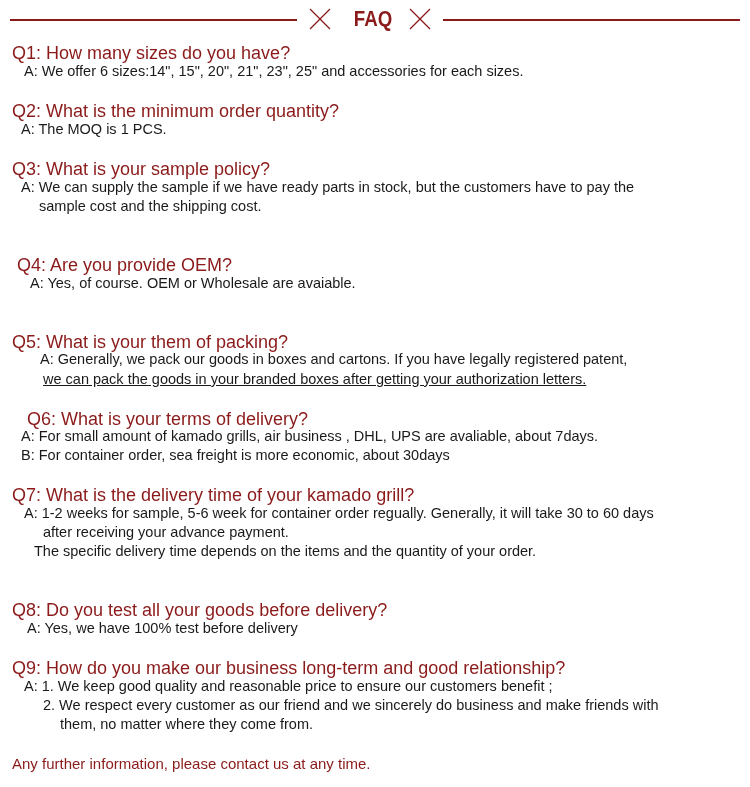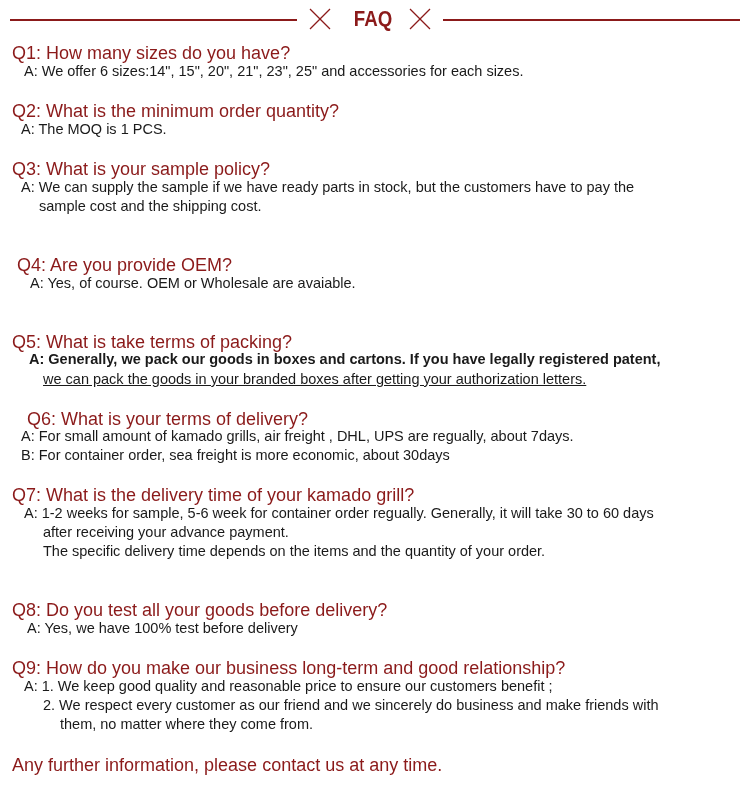--- a/index.html
+++ b/index.html
@@ -12,21 +12,21 @@
   .xicon { position:absolute; top:8px; width:22px; height:22px; }
   .xicon.l { left:309px; }
   .xicon.r { left:409px; }
   .faq-title { position:absolute; top:6px; left:340px; width:66px; text-align:center;
        font-family:"Liberation Sans", sans-serif; font-weight:bold; font-size:22px;
        color:#8b1a1a; letter-spacing:0px; transform:scaleX(0.85); }
   .q { position:absolute; font-size:18px; color:#8b1a1a; white-space:nowrap;
        transform-origin:left top; }
   .a { position:absolute; font-size:14.5px; color:#1a1a1a; white-space:nowrap;
        transform-origin:left top; }
-  .footer { position:absolute; font-size:18px; color:#8b1a1a; white-space:nowrap; }
+  .footer { position:absolute; font-size:15px; color:#8b1a1a; white-space:nowrap; }
 </style>
 </head>
 <body>
 
 <div class="header">
   <div class="hline left"></div>
   <svg class="xicon l" viewBox="0 0 22 22">
     <line x1="1" y1="1" x2="21" y2="21" stroke="#8b1a1a" stroke-width="1.3"></line>
     <line x1="21" y1="1" x2="1" y2="21" stroke="#8b1a1a" stroke-width="1.3"></line>
   </svg>
@@ -44,32 +44,32 @@
 <div class="q" style="left:12px;top:101px;">Q2: What is the minimum order quantity?</div>
 <div class="a" style="left:21px;top:121px;">A: The MOQ is 1 PCS.</div>
 
 <div class="q" style="left:12px;top:159px;">Q3: What is your sample policy?</div>
 <div class="a" style="left:21px;top:179px;">A: We can supply the sample if we have ready parts in stock, but the customers have to pay the</div>
 <div class="a" style="left:39px;top:198px;">sample cost and the shipping cost.</div>
 
 <div class="q" style="left:17px;top:255px;">Q4: Are you provide OEM?</div>
 <div class="a" style="left:30px;top:275px;">A: Yes, of course. OEM or Wholesale are avaiable.</div>
 
-<div class="q" style="left:12px;top:332px;">Q5: What is take terms of packing?</div>
-<div class="a" style="left:29px;top:351px;font-weight:bold;">A: Generally, we pack our goods in boxes and cartons. If you have legally registered patent,</div>
+<div class="q" style="left:12px;top:332px;">Q5: What is your them of packing?</div>
+<div class="a" style="left:40px;top:351px;">A: Generally, we pack our goods in boxes and cartons. If you have legally registered patent,</div>
 <div class="a" style="left:43px;top:371px;text-decoration:underline;">we can pack the goods in your branded boxes after getting your authorization letters.</div>
 
 <div class="q" style="left:12px;top:409px;margin-left:15px;">Q6: What is your terms of delivery?</div>
-<div class="a" style="left:21px;top:428px;">A: For small amount of kamado grills, air freight , DHL, UPS are regually, about 7days.</div>
+<div class="a" style="left:21px;top:428px;">A: For small amount of kamado grills, air business , DHL, UPS are avaliable, about 7days.</div>
 <div class="a" style="left:21px;top:447px;">B: For container order, sea freight is more economic, about 30days</div>
 
 <div class="q" style="left:12px;top:485px;">Q7: What is the delivery time of your kamado grill?</div>
 <div class="a" style="left:24px;top:505px;">A: 1-2 weeks for sample, 5-6 week for container order regually. Generally, it will take 30 to 60 days</div>
 <div class="a" style="left:43px;top:524px;">after receiving your advance payment.</div>
-<div class="a" style="left:43px;top:543px;">The specific delivery time depends on the items and the quantity of your order.</div>
+<div class="a" style="left:34px;top:543px;">The specific delivery time depends on the items and the quantity of your order.</div>
 
 <div class="q" style="left:12px;top:600px;">Q8: Do you test all your goods before delivery?</div>
 <div class="a" style="left:27px;top:620px;">A: Yes, we have 100% test before delivery</div>
 
 <div class="q" style="left:12px;top:658px;text-align:center;">Q9: How do you make our business long-term and good relationship?</div>
 <div class="a" style="left:24px;top:678px;">A: 1. We keep good quality and reasonable price to ensure our customers benefit ;</div>
 <div class="a" style="left:43px;top:697px;">2. We respect every customer as our friend and we sincerely do business and make friends with</div>
 <div class="a" style="left:60px;top:716px;">them, no matter where they come from.</div>
 
 <div class="footer" style="left:12px;top:755px;">Any further information, please contact us at any time.</div>

